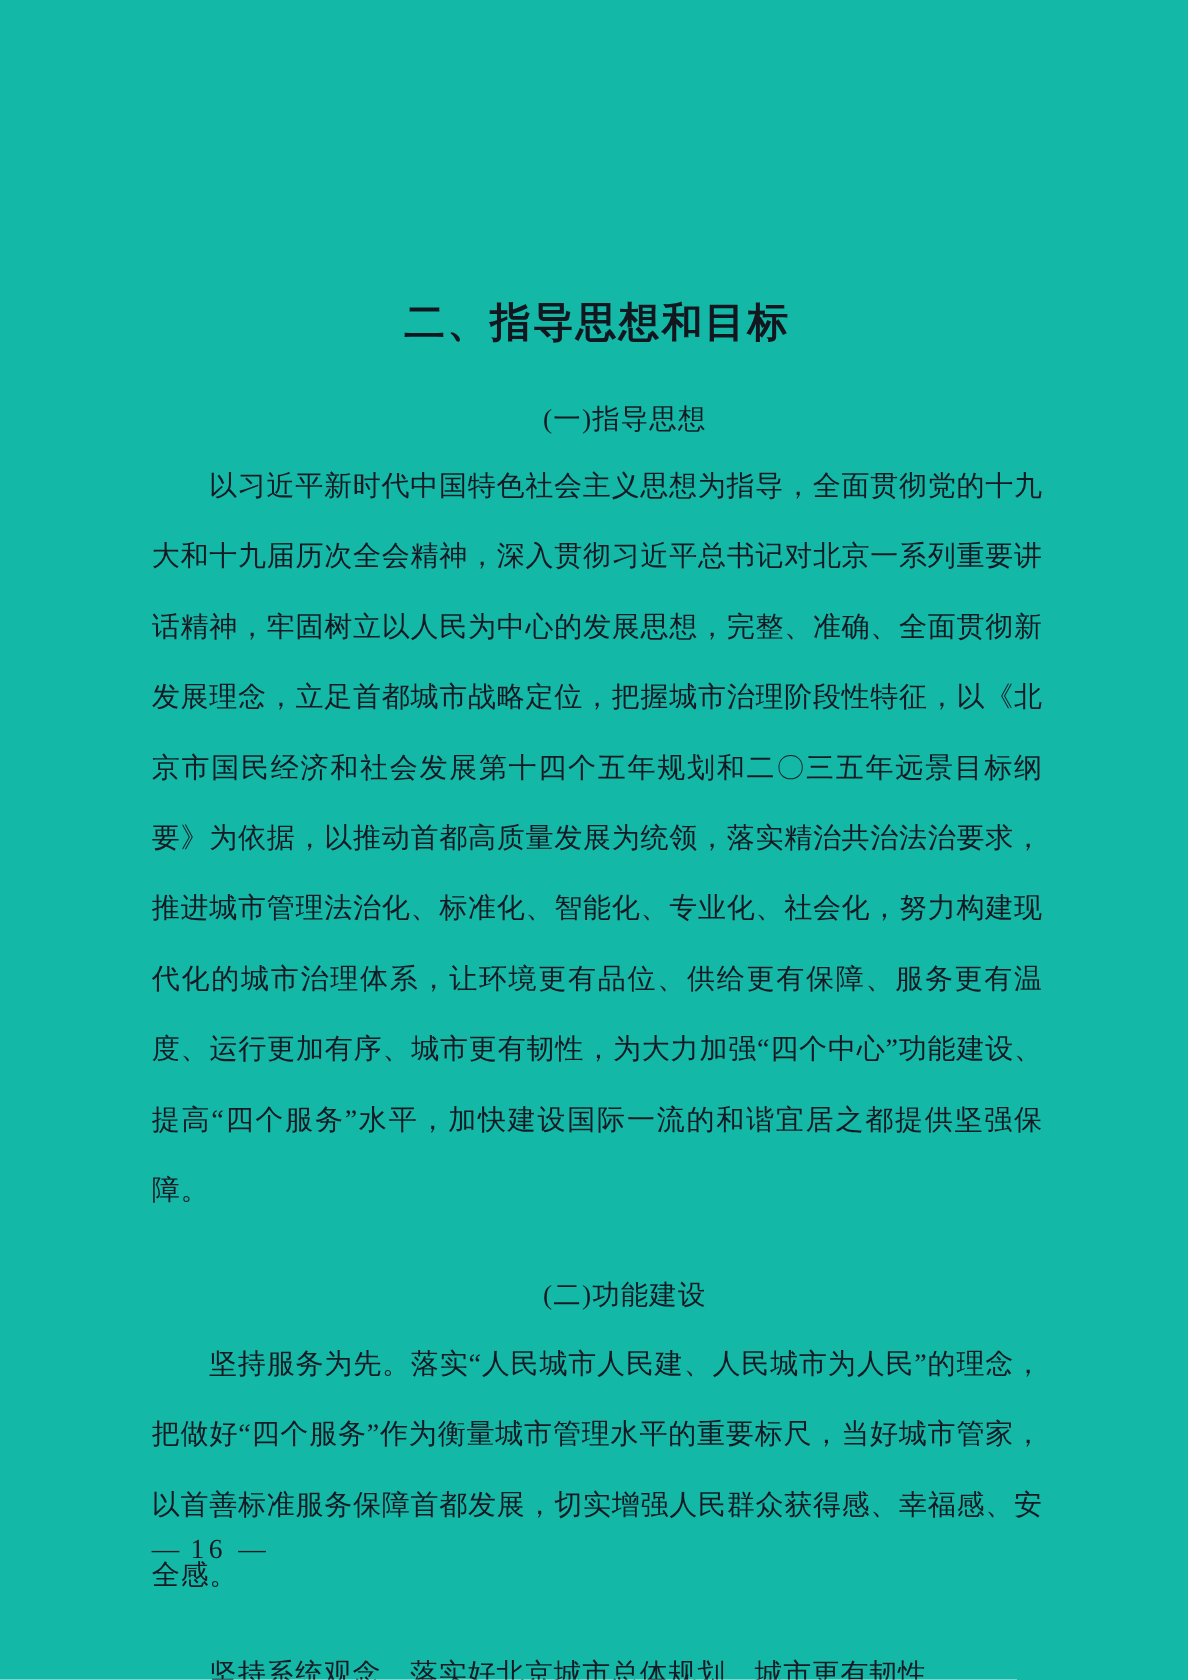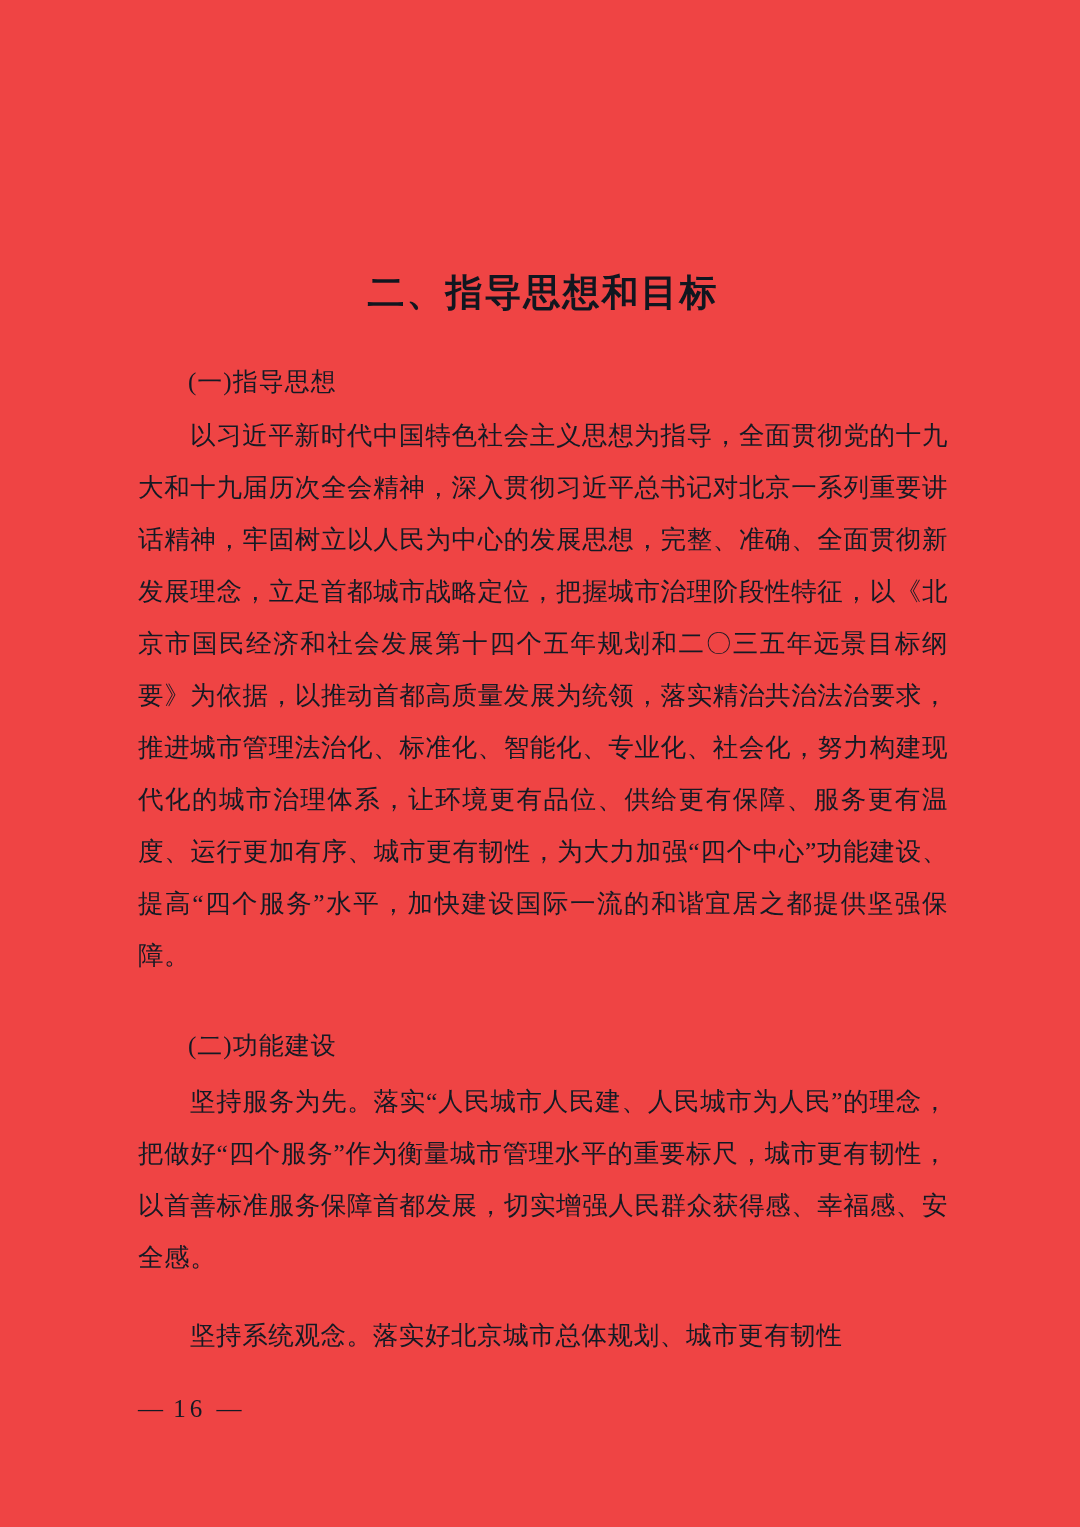--- a/index.html
+++ b/index.html
@@ -4,21 +4,21 @@
 <style>
   html, body {
     margin: 0;
     padding: 0;
     background: #ffffff;
   }
   .page {
     width: 1080px;
     height: 1527px;
     position: relative;
-    background: #ef4444;
+    background: #14b8a6;
     box-sizing: border-box;
     font-family: "Liberation Serif", "DejaVu Serif", serif;
     color: #131722;
     overflow: hidden;
   }
   .content {
     position: absolute;
     left: 138px;
     top: 0;
     width: 810px;
@@ -32,25 +32,26 @@
     color: #11161f;
     font-family: "Liberation Serif", "DejaVu Serif", serif;
   }
   .section-heading {
     margin-top: 44px;
     font-size: 25px;
     line-height: 1.6;
     text-indent: 50px;
     letter-spacing: 1px;
     color: #141a24;
+    text-align: center;
   }
   .para {
     margin-top: 10px;
     font-size: 25.5px;
-    line-height: 52px;
+    line-height: 64px;
     text-align: justify;
     text-justify: inter-ideograph;
     text-indent: 52px;
     letter-spacing: 0.6px;
     color: #141a24;
   }
   .para:first-of-type {
     margin-top: 8px;
   }
   .page-number {
@@ -73,21 +74,21 @@
   <div class="content">
 
     <h1 class="doc-title">二、指导思想和目标</h1>
 
     <div class="section-heading">(一)指导思想</div>
 
     <p class="para">以习近平新时代中国特色社会主义思想为指导，全面贯彻党的十九大和十九届历次全会精神，深入贯彻习近平总书记对北京一系列重要讲话精神，牢固树立以人民为中心的发展思想，完整、准确、全面贯彻新发展理念，立足首都城市战略定位，把握城市治理阶段性特征，以《北京市国民经济和社会发展第十四个五年规划和二〇三五年远景目标纲要》为依据，以推动首都高质量发展为统领，落实精治共治法治要求，推进城市管理法治化、标准化、智能化、专业化、社会化，努力构建现代化的城市治理体系，让环境更有品位、供给更有保障、服务更有温度、运行更加有序、城市更有韧性，为大力加强“四个中心”功能建设、提高“四个服务”水平，加快建设国际一流的和谐宜居之都提供坚强保障。</p>
 
     <div class="section-heading">(二)功能建设</div>
 
-    <p class="para">坚持服务为先。落实“人民城市人民建、人民城市为人民”的理念，把做好“四个服务”作为衡量城市管理水平的重要标尺，城市更有韧性，以首善标准服务保障首都发展，切实增强人民群众获得感、幸福感、安全感。</p>
+    <p class="para">坚持服务为先。落实“人民城市人民建、人民城市为人民”的理念，把做好“四个服务”作为衡量城市管理水平的重要标尺，当好城市管家，以首善标准服务保障首都发展，切实增强人民群众获得感、幸福感、安全感。</p>
 
     <p class="para">坚持系统观念。落实好北京城市总体规划、城市更有韧性</p>
 
   </div>
 
   <div class="page-number">
     <span class="dash">—</span>
     <span>16</span>
     <span class="dash">—</span>
   </div>

